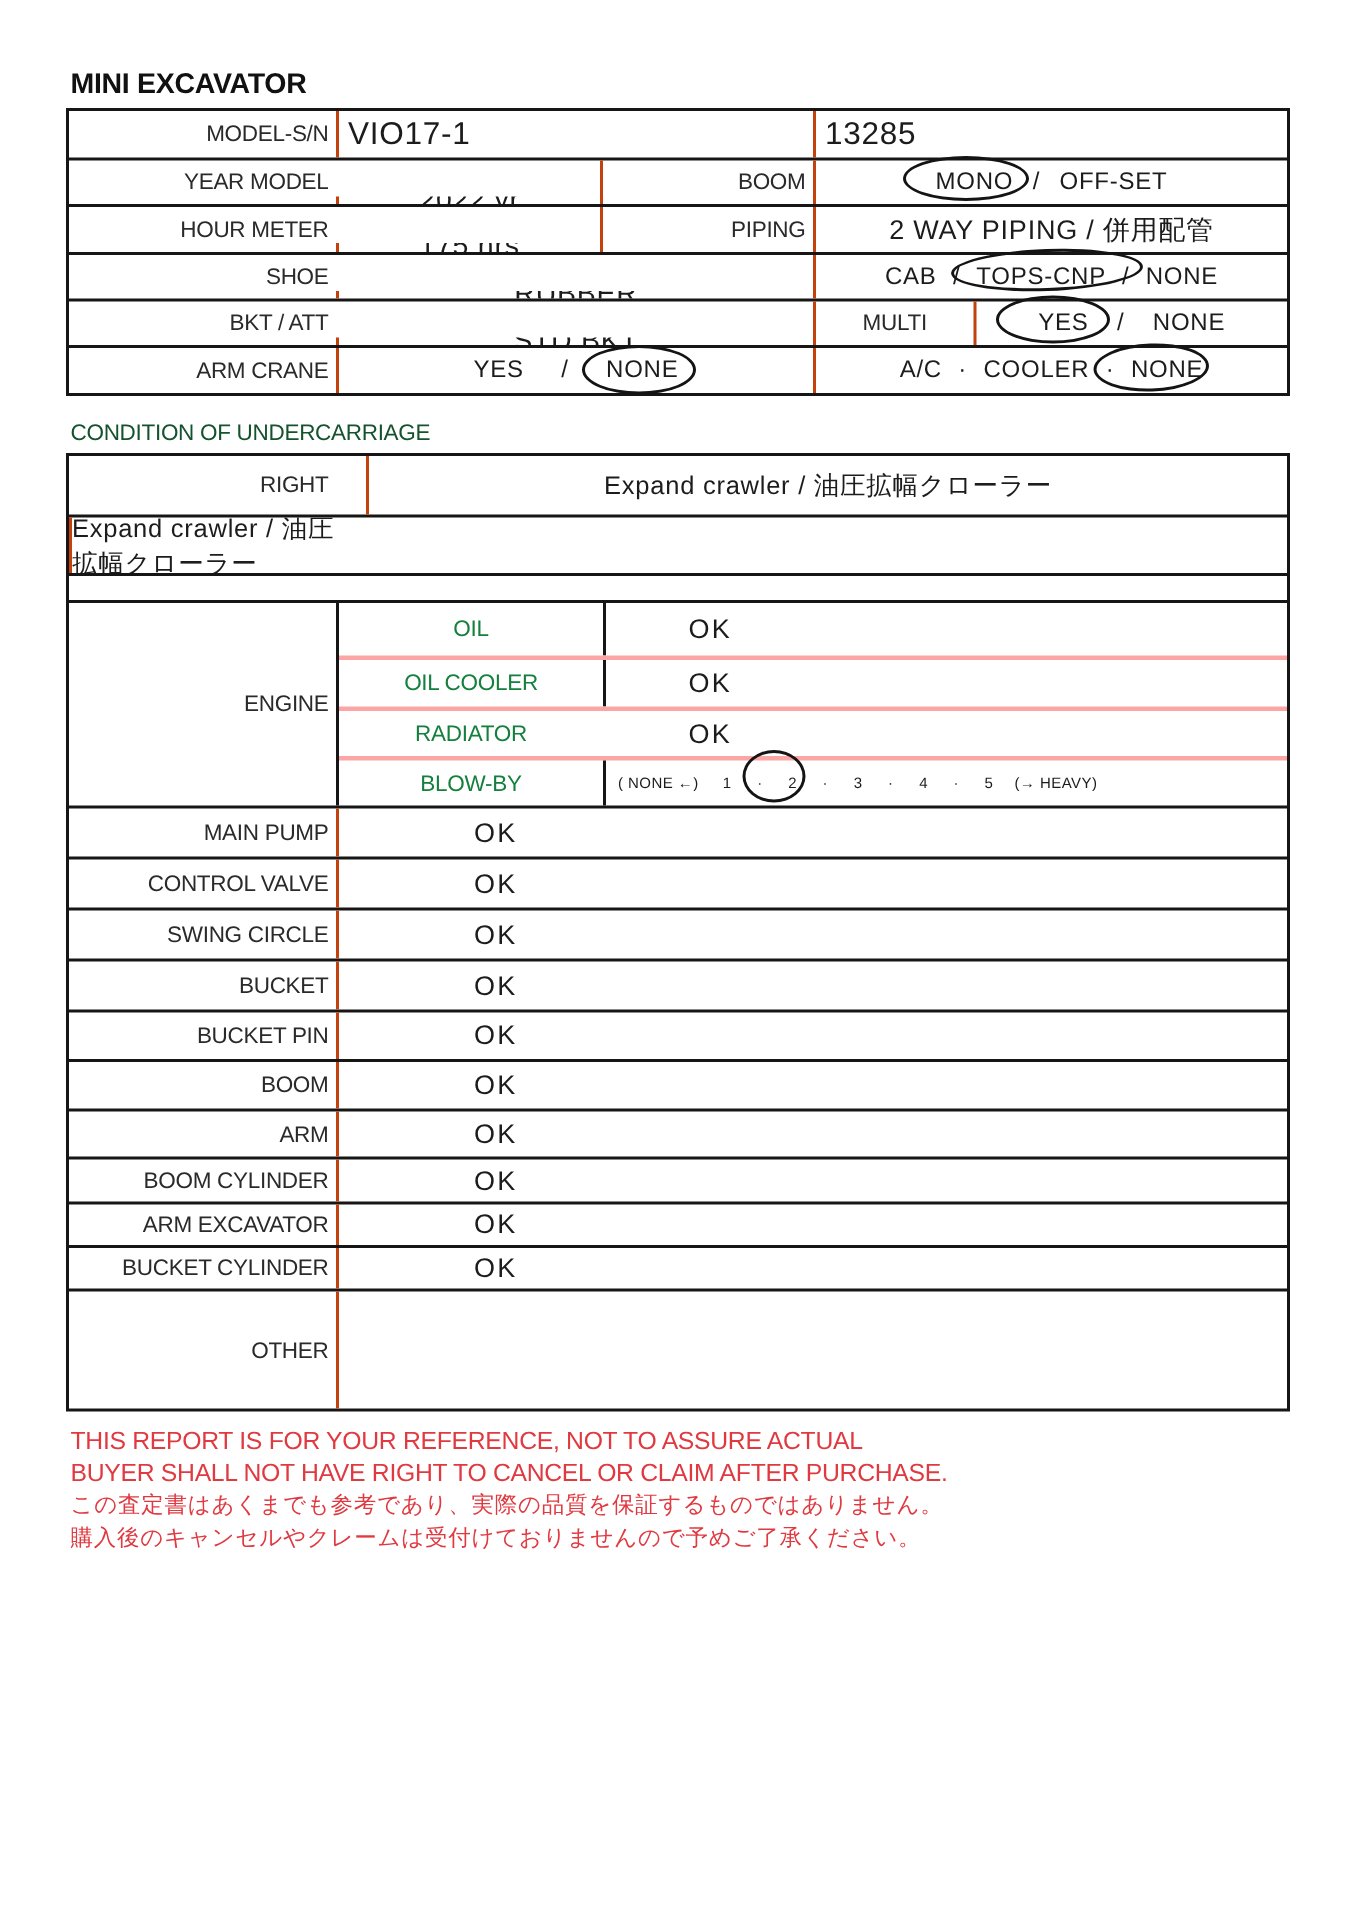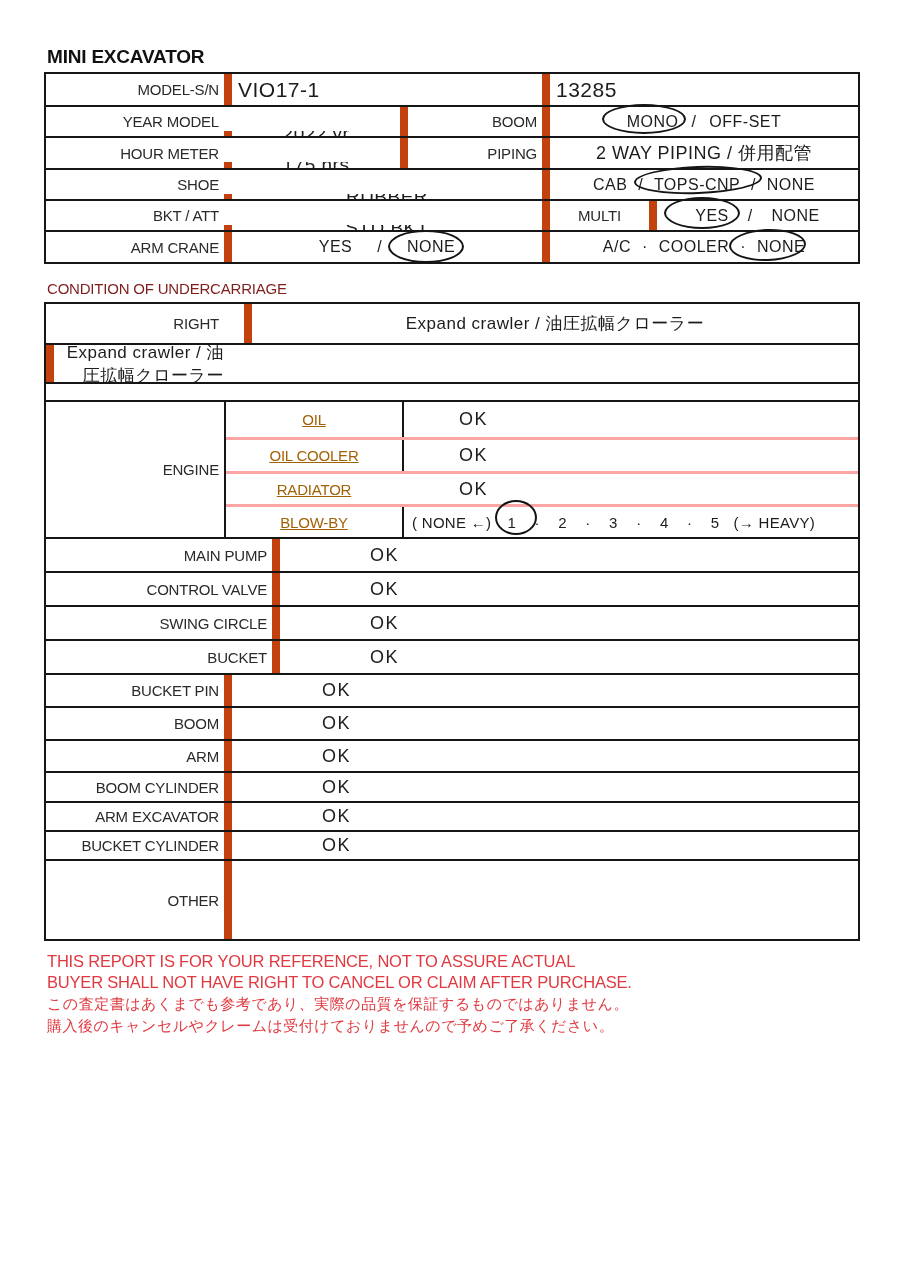--- a/index.html
+++ b/index.html
@@ -16,21 +16,21 @@
   .doc-title {
     font-size: 19px; font-weight: bold; letter-spacing: -0.2px;
     color: #111; height: 20px; margin-bottom: 6px; margin-left: 3px;
   }
 
   .tbl { border: 2px solid #161616; width: 816px; }
   .row { display: grid; border-top: 2px solid #161616; }
   .tbl .row:first-child { border-top: none; }
 
   .c { display: flex; align-items: center; min-width: 0; overflow: hidden; }
-  .bl { border-left: 8px solid #c2410c; text-align: right; }
+  .bl { border-left: 2px solid #c2410c; }
 
   .lab { justify-content: flex-end; padding-right: 5px; font-size: 15px; color: #2a2a2a; letter-spacing: -0.2px; white-space: nowrap; }
   .cen { justify-content: center; }
   .big { font-size: 21px; letter-spacing: 0.5px; }
   .med { font-size: 19px; letter-spacing: 0.5px; margin-top: 24px; }
   .opt { font-size: 16px; letter-spacing: 0.5px; }
   .padl { padding-left: 6px; }
 
   
   .r-model    { grid-template-columns: 178px 318px 1fr; height: 31px; }
@@ -39,52 +39,52 @@
   .r-shoe     { grid-template-columns: 178px 318px 1fr; height: 31px; }
   .r-bkt      { grid-template-columns: 178px 318px 107px 1fr; height: 31px; }
   .r-armcrane { grid-template-columns: 178px 318px 1fr; height: 32px; }
 
   .ws8  { word-spacing: 8px; }
   .ws6  { word-spacing: 6px; }
   .ws14 { word-spacing: 14px; }
   .ws20 { word-spacing: 20px; }
 
   .section-heading {
-    font-size: 15px; letter-spacing: -0.2px; color: #7f1d1d;
+    font-size: 15px; letter-spacing: -0.2px; color: #14532d;
     margin: 16px 0 4px 3px; height: 18px;
   }
 
   
   .r-side  { grid-template-columns: 178px 1fr; height: 39px; gap: 20px; }
   .r-empty { grid-template-columns: 1fr; height: 18px; }
   .r-engine{ grid-template-columns: 178px 1fr; }
   .r-item  { grid-template-columns: 178px 1fr; }
   .r-other { grid-template-columns: 178px 1fr; height: 80px; }
 
   .jp-val { font-size: 17px; letter-spacing: 0.5px; }
 
   .engine-right { border-left: 2px solid #161616; display: flex; flex-direction: column; }
   .sub { display: grid; grid-template-columns: 176px 1fr; border-top: 3px solid #fca5a5; }
   .engine-right .sub:first-child { border-top: none; }
   .sub-oil     { height: 35px; }
   .sub-oilc    { height: 34px; }
   .sub-rad     { height: 33px; }
   .sub-blow    { height: 33px; }
-  .sublab { justify-content: center; font-size: 15px; letter-spacing: -0.2px; color: #a16207; text-decoration: underline; }
+  .sublab { justify-content: center; font-size: 15px; letter-spacing: -0.2px; color: #15803d; }
   .subval { border-left: 2px solid #161616; }
   .noline { border-left: 2px solid transparent; }
 
   .ok  { padding-left: 90px; font-size: 18px; letter-spacing: 1.5px; }
   .ok2 { padding-left: 55px; font-size: 18px; letter-spacing: 1.5px; }
 
-  .blow-val { font-size: 15px; letter-spacing: 0.3px; padding-left: 8px; white-space: nowrap; }
+  .blow-val { font-size: 10px; letter-spacing: 0.3px; padding-left: 8px; white-space: nowrap; }
   .blow-scale { margin-left: 16px; word-spacing: 14px; }
   .blow-suffix { margin-left: 14px; }
 
-  .h34 { height: 34px; padding-left: 48px; } .h33 { height: 33px; } .h32 { height: 32px; }
+  .h34 { height: 34px; } .h33 { height: 33px; } .h32 { height: 32px; }
   .h30 { height: 30px; } .h29 { height: 29px; }
 
   
   .circ {
     position: absolute;
     border: 2.5px solid #141414;
     border-radius: 50%;
     background: transparent;
     pointer-events: none;
   }

